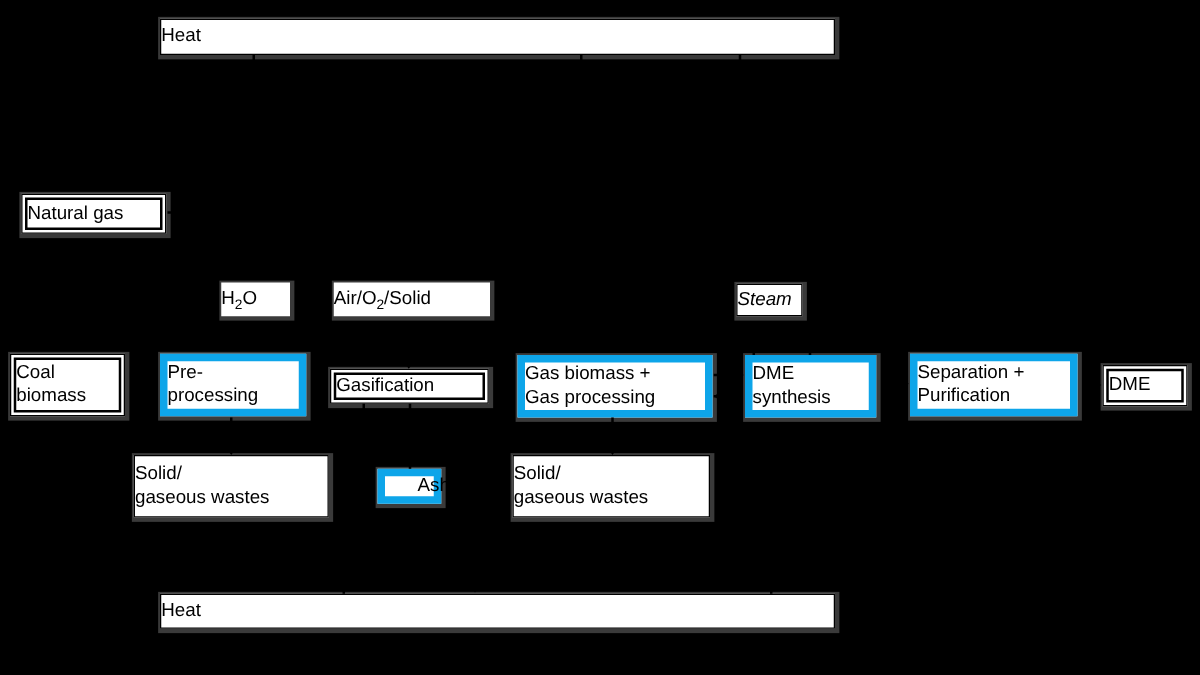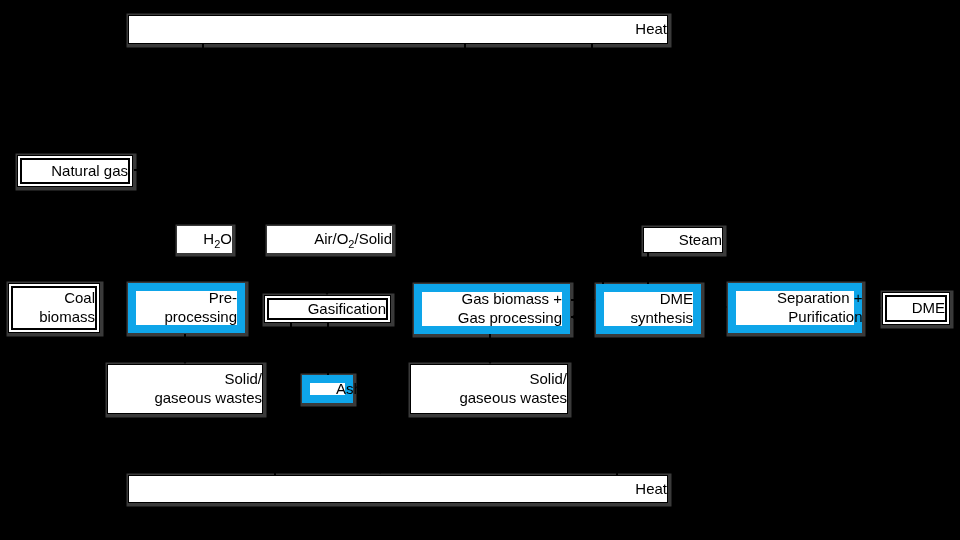--- a/index.html
+++ b/index.html
@@ -12,29 +12,29 @@
     display:flex;
     align-items:stretch;
     box-sizing:border-box;
     font-size:15px;
     box-shadow:1px 1px 0 2.5px #3a3a3a;
   }
   .node .inner{
     flex:1 1 auto;
     display:flex;
     flex-direction:column;
-    align-items:flex-end;
+    align-items:flex-start;
     justify-content:center;
     box-sizing:border-box;
     text-align:center;
     line-height:1.26;
     white-space:nowrap;
   }
   .node.thin{border:1.5px solid #000;}
-  .node.single{border:8px solid #0ea5e9;}
+  .node.single{border:6px solid #0ea5e9;}
   .node.none{border:none;}
   .node.double{border:1px solid #000;padding:2px;}
   .node.double .inner{border:2px solid #000;}
   sub{font-size:11px;line-height:0;}
   .tick{position:absolute;background:#000;}
   .tri{position:absolute;width:0;height:0;}
   .tri.down{border-left:5px solid transparent;border-right:5px solid transparent;border-top:7px solid #000;}
   .tri.right{border-top:4px solid transparent;border-bottom:4px solid transparent;border-left:6px solid #000;}
   .tri.left{border-top:4px solid transparent;border-bottom:4px solid transparent;border-right:6px solid #000;}
 </style>
@@ -55,21 +55,21 @@
     <div class="node none" style="left: 145px; top: 226px; width: 55px; height: 27px; margin-left: 32px;">
       <div class="inner">
         <div><span>H</span><sub>2</sub><span>O</span></div>
       </div>
     </div>
     <div class="node none" style="left: 267px; top: 226px; width: 125px; height: 27px;">
       <div class="inner">
         <div><span>Air/O</span><sub>2</sub><span>/Solid</span></div>
       </div>
     </div>
-    <div class="node thin" style="left: 643px; top: 227px; width: 80px; height: 26px;">
+    <div class="node thin" style="left: 589px; top: 227px; width: 53px; height: 26px; font-style: italic;">
       <div class="inner">
         <div><span>Steam</span></div>
       </div>
     </div>
     <div class="node double" style="left: 8px; top: 283px; width: 92px; height: 50px;">
       <div class="inner">
         <div><span>Coal</span></div>
         <div><span>biomass</span></div>
       </div>
     </div>
@@ -89,21 +89,21 @@
         <div><span>Gas biomass +</span></div>
         <div><span>Gas processing</span></div>
       </div>
     </div>
     <div class="node single" style="left: 596px; top: 284px; width: 105px; height: 50px;">
       <div class="inner">
         <div><span>DME</span></div>
         <div><span>synthesis</span></div>
       </div>
     </div>
-    <div class="node single" style="left: 728px; top: 283px; width: 134px; height: 50px; padding-left: 41px;">
+    <div class="node single" style="left: 728px; top: 283px; width: 134px; height: 50px;">
       <div class="inner">
         <div><span>Separation +</span></div>
         <div><span>Purification</span></div>
       </div>
     </div>
     <div class="node double" style="left: 882px; top: 292px; width: 68px; height: 33px;">
       <div class="inner">
         <div><span>DME</span></div>
       </div>
     </div>

